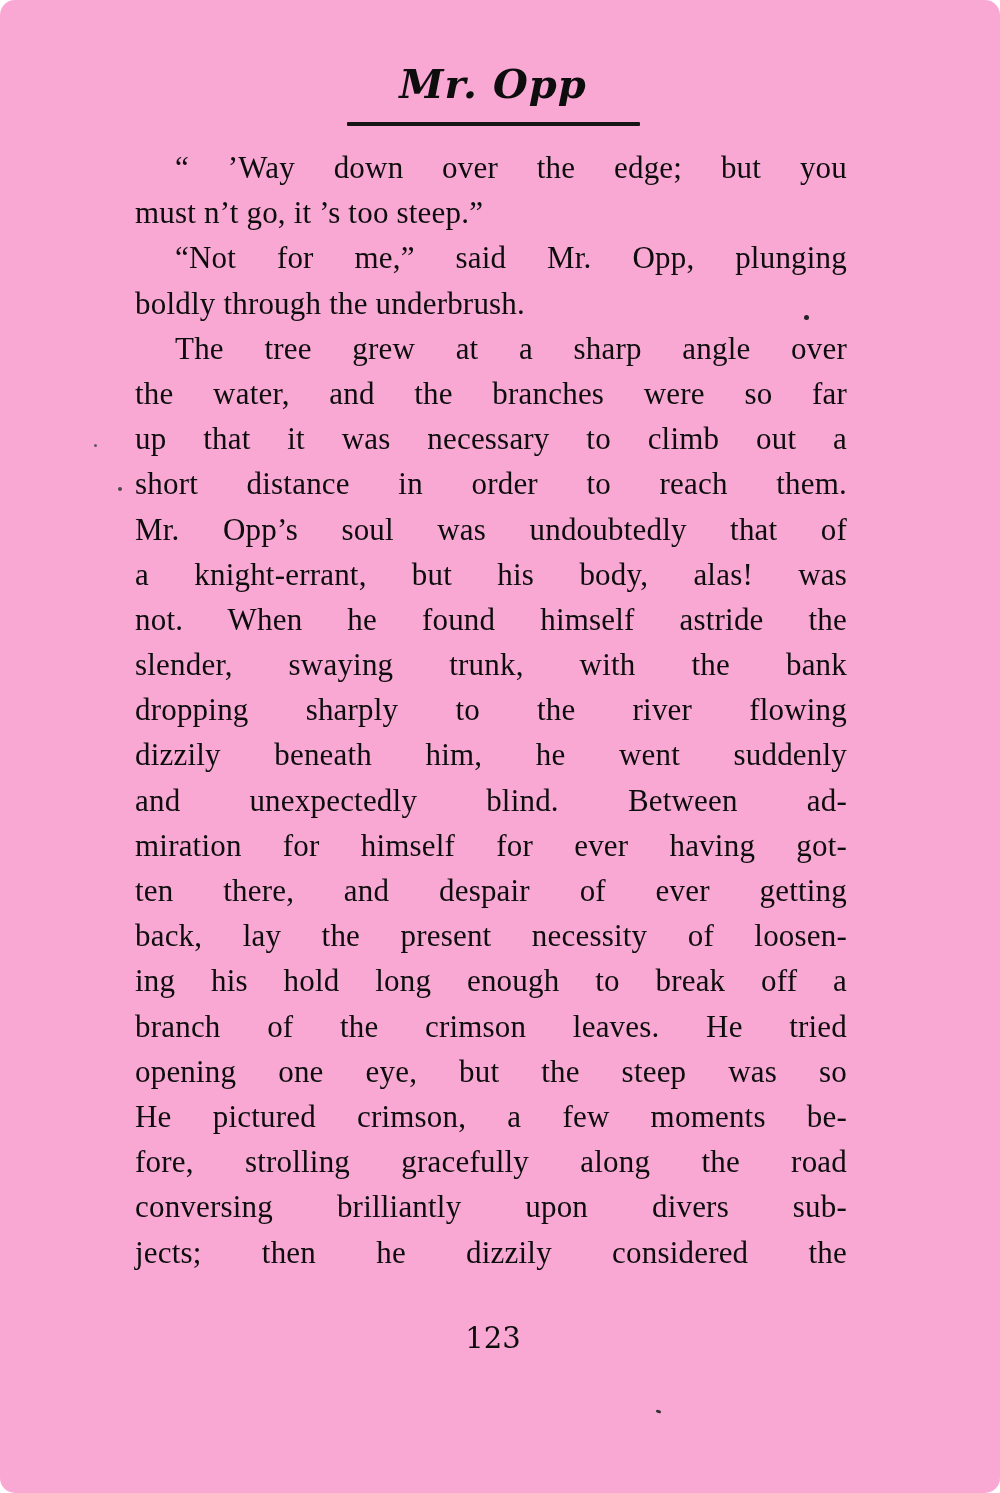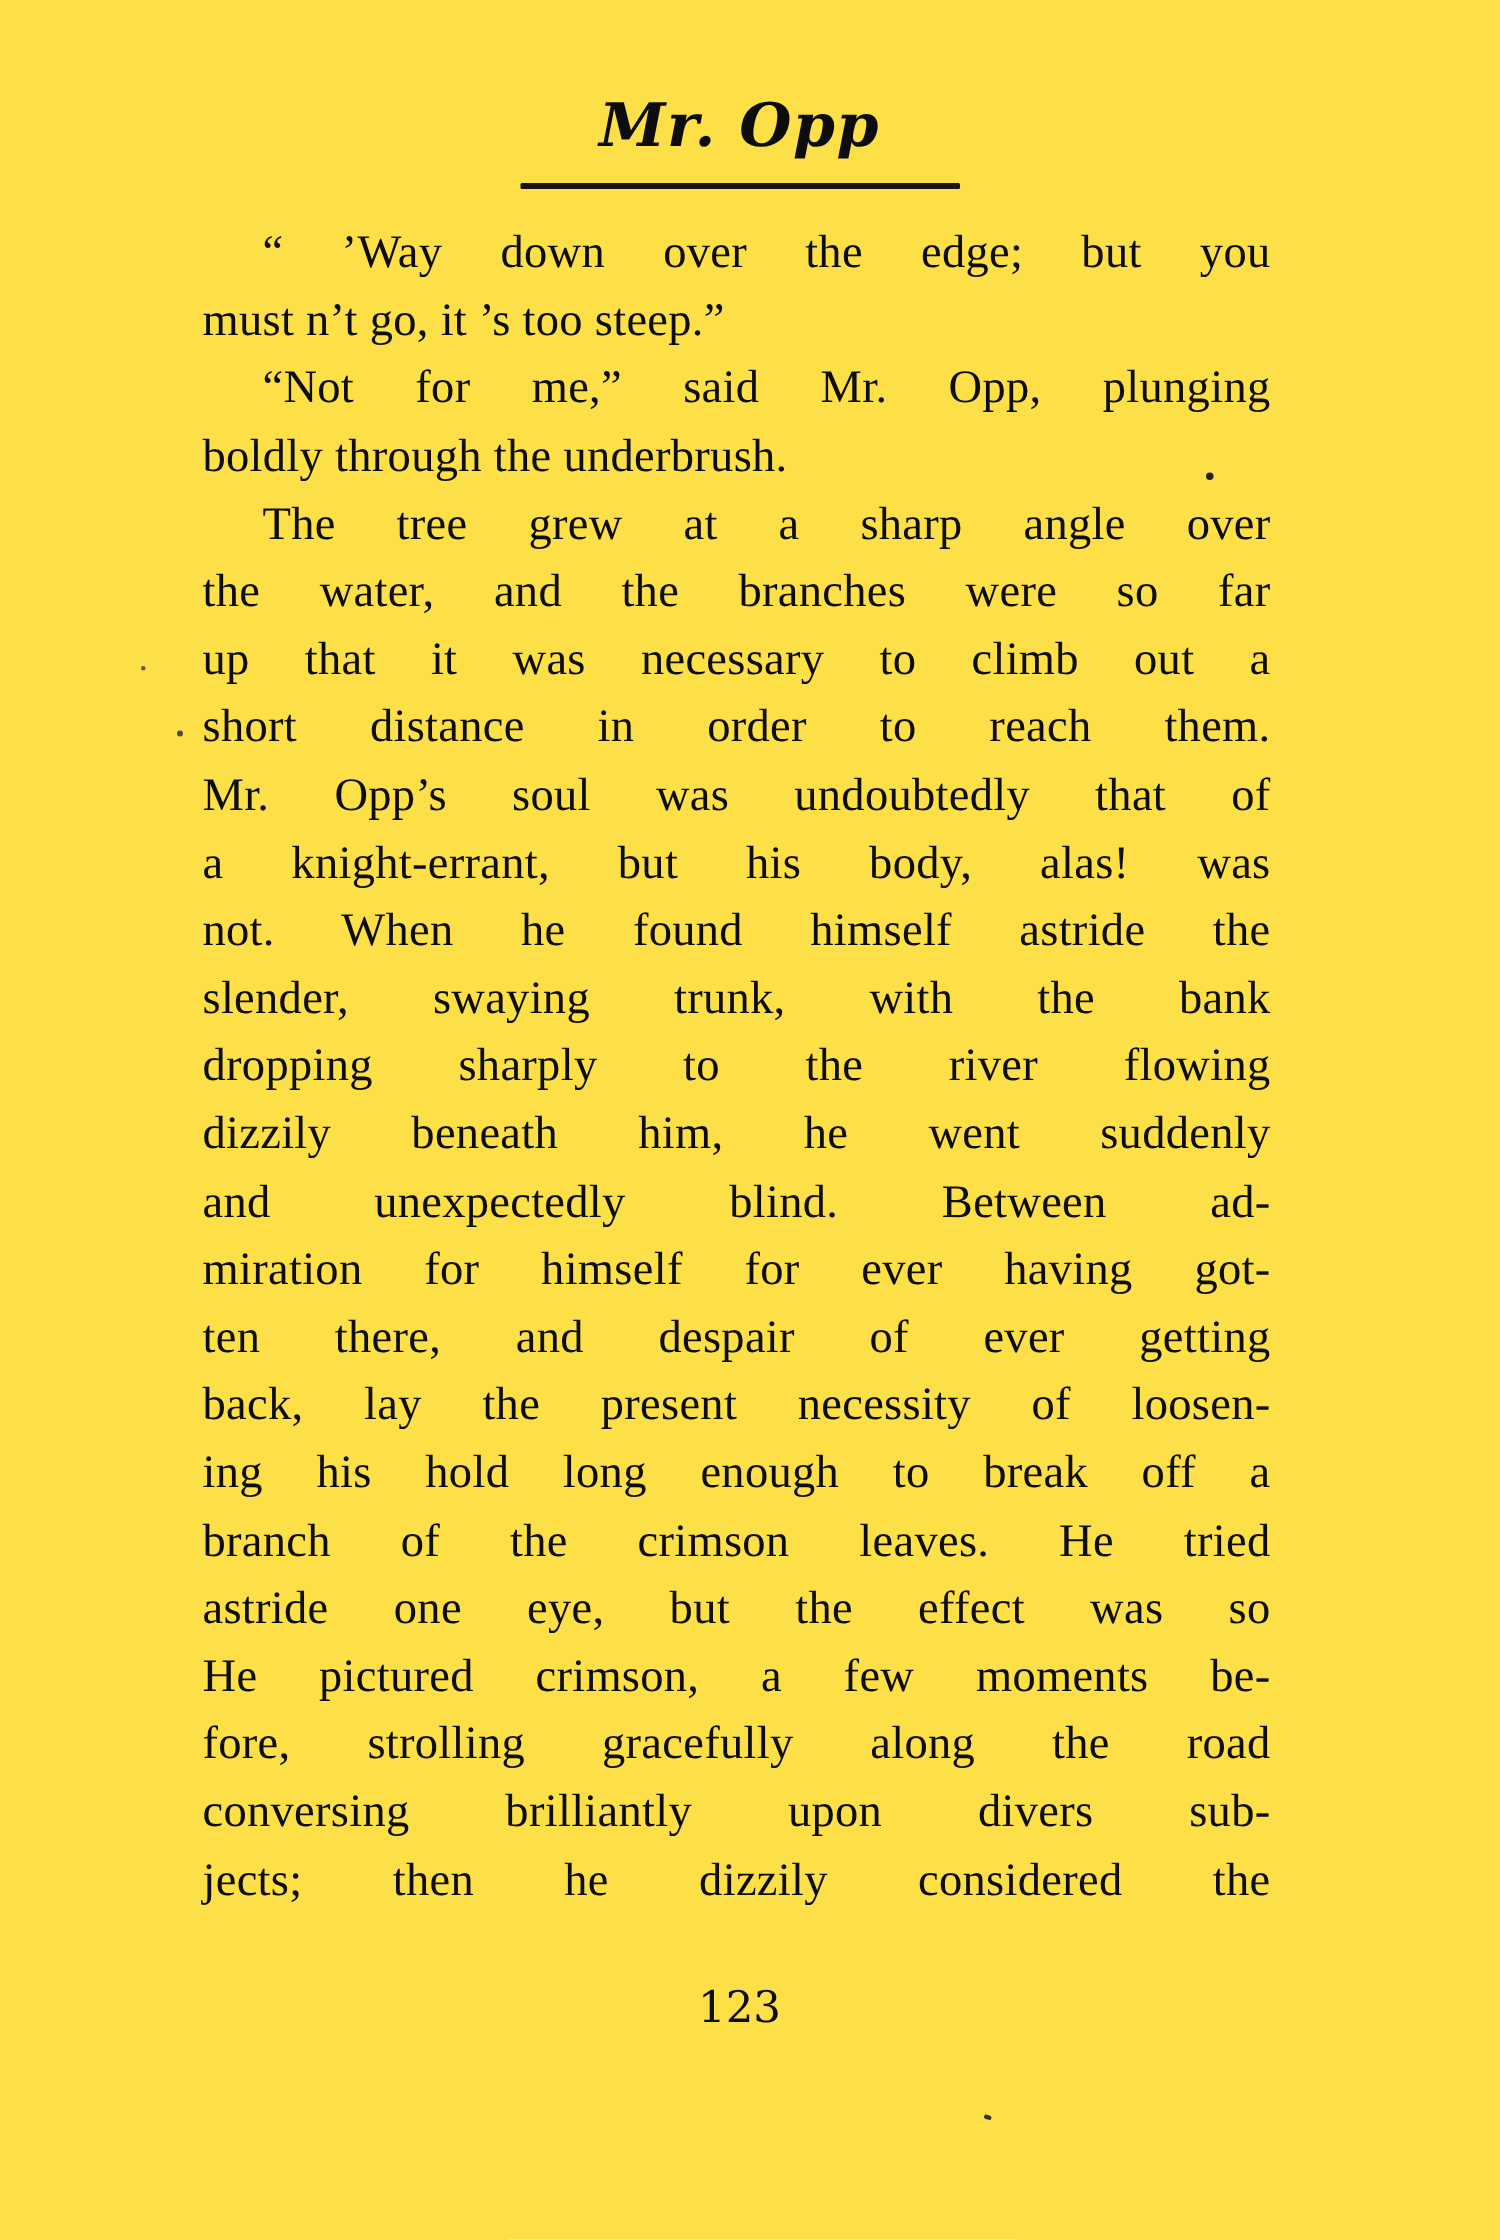--- a/index.html
+++ b/index.html
@@ -11,21 +11,22 @@
     width: 1000px;
     height: 1493px;
     position: relative;
     font-family: "DejaVu Serif", serif;
     color: #0d0d0d;
     overflow: hidden;
   }
   .page {
     position: absolute;
     inset: 0;
-    background: #fde047;
+    background: #f9a8d4;
+    border-radius: 15px;
   }
   .title {
     position: absolute;
     top: 58px;
     left: 0;
     width: 986px;
     text-align: center;
     font-style: italic;
     font-weight: bold;
     font-size: 40px;
@@ -108,21 +109,21 @@
       <div class="line just">not.  When he found himself astride the</div>
       <div class="line just">slender, swaying trunk, with the bank</div>
       <div class="line just">dropping sharply to the river flowing</div>
       <div class="line just">dizzily beneath him, he went suddenly</div>
       <div class="line just">and unexpectedly blind.  Between ad-</div>
       <div class="line just">miration for himself for ever having got-</div>
       <div class="line just">ten there, and despair of ever getting</div>
       <div class="line just">back, lay the present necessity of loosen-</div>
       <div class="line just">ing his hold long enough to break off a</div>
       <div class="line just">branch of the crimson leaves.  He tried</div>
-      <div class="line just">astride one eye, but the effect was so</div>
+      <div class="line just">opening one eye, but the steep was so</div>
       <div class="line just">He pictured crimson, a few moments be-</div>
       <div class="line just">fore, strolling gracefully along the road</div>
       <div class="line just">conversing brilliantly upon divers sub-</div>
       <div class="line just">jects; then he dizzily considered the</div>
     </div>
 
   <div class="folio">123</div>
 
   <div class="speck s1"></div>
   <div class="speck s2"></div>

